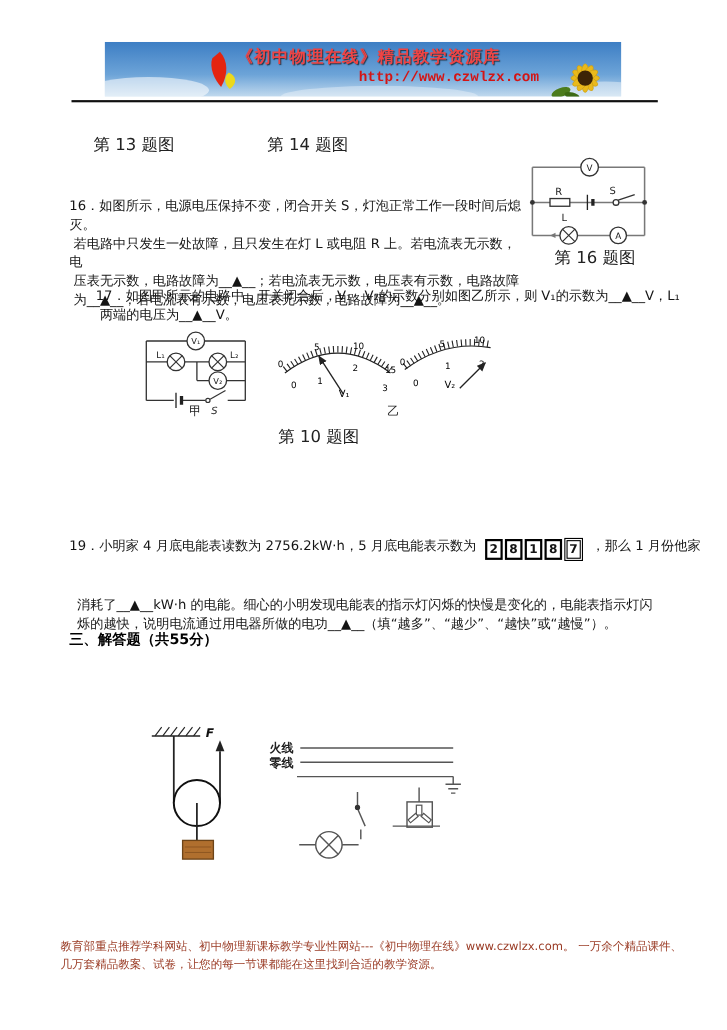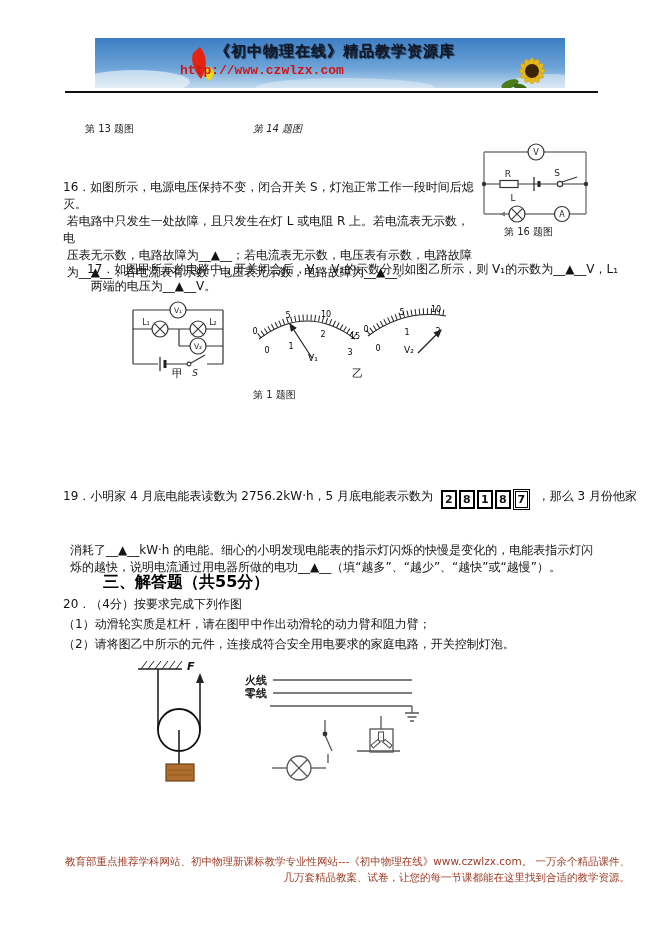--- a/index.html
+++ b/index.html
@@ -1,34 +1,34 @@
 <!DOCTYPE html>
 <html><head>
 <meta charset="utf-8">
 <style>
   html,body{margin:0;padding:0;background:#888;}
   .page{position:relative;width:661px;height:936px;background:#ffffff;overflow:hidden;
         font-family:"DejaVu Sans","Liberation Sans",sans-serif;color:#111;}
   .abs{position:absolute;}
   .qtext{font-size:12px;line-height:17px;white-space:pre-wrap;color:#141414;}
-  .caption{font-size:10px;color:#222;}
+  .caption{font-size:15px;color:#222;}
   .figlabel{font-size:11px;color:#222;}
   .banner{left:95px;top:38px;width:470px;height:50px;overflow:hidden;}
   .banner-title{position:absolute;left:85px;top:4px;width:310px;text-align:center;
-    color:#0f172a;font-weight:bold;font-size:15px;letter-spacing:1px;
+    color:#ef4444;font-weight:bold;font-size:15px;letter-spacing:1px;
     text-shadow:1px 1px 1px #234;}
-  .banner-url{position:absolute;left:85px;top:25px;width:310px;text-align:left;
+  .banner-url{position:absolute;left:85px;top:25px;width:310px;text-align:right;
     color:#d41414;font-weight:bold;font-size:13px;font-family:"Liberation Mono","DejaVu Sans Mono",monospace;}
   .hrule{left:65px;top:91px;width:533px;height:2px;background:#101010;}
   .digit-box{display:inline-block;width:12px;height:15px;border:2px solid #000;
     text-align:center;font-weight:bold;font-size:11px;line-height:15px;margin:0 1px;
     vertical-align:-3px;background:#fff;}
   .digit-box.last{border:3px double #000;width:11px;}
-  .sect{font-size:16px;font-weight:bold;color:#000;margin-left:40px;}
-  .footer{font-size:10.5px;line-height:16px;color:#9a3b25;white-space:pre-wrap;text-align:right;}
+  .sect{font-size:13px;font-weight:bold;color:#000;}
+  .footer{font-size:10.5px;line-height:16px;color:#9a3b25;white-space:pre-wrap;}
   svg text{font-family:"DejaVu Sans","Liberation Sans",sans-serif;}
 </style>
 </head>
 <body>
 
 <div class="page">
 
   <div class="abs banner">
     <svg width="470" height="50">
       <defs>
@@ -62,21 +62,21 @@
         <ellipse cx="-12" cy="16" rx="7" ry="3" fill="#3d6a14" transform="rotate(15 -12 16)"></ellipse>
       </g>
     </svg>
     <div class="banner-title">《初中物理在线》精品教学资源库</div>
     <div class="banner-url">http://www.czwlzx.com</div>
   </div>
 
   <div class="abs hrule"></div>
 
   <div class="abs caption" style="left:85px;top:122px;">第 13 题图</div>
-  <div class="abs caption" style="left:253px;top:122px;font-style:italic;">第 14 题图</div>
+  <div class="abs caption" style="left:243px;top:122px;">第 14 题图</div>
 
 
   <div class="abs qtext" style="left:63px;top:179px;width:418px;">16．如图所示，电源电压保持不变，闭合开关 S，灯泡正常工作一段时间后熄灭。
  若电路中只发生一处故障，且只发生在灯 L 或电阻 R 上。若电流表无示数，电
  压表无示数，电路故障为__▲__；若电流表无示数，电压表有示数，电路故障
  为__▲__；若电流表有示数，电压表无示数，电路故障为__▲__。</div>
 
   <svg class="abs" style="left:476px;top:140px;" width="160" height="92">
     <g stroke="#787878" stroke-width="1.4" fill="none">
       <path d="M8,12 H110 M8,44 H110 M8,74 H110 M8,12 V74 M110,12 V74"></path>
@@ -166,37 +166,34 @@
     <text x="114" y="29" font-size="8" text-anchor="middle">0</text>
     <text x="150" y="12" font-size="8" text-anchor="middle">5</text>
     <text x="184" y="9" font-size="8" text-anchor="middle">10</text>
     <text x="126" y="48" font-size="8" text-anchor="middle">0</text>
     <text x="155" y="32" font-size="8" text-anchor="middle">1</text>
     <text x="186" y="31" font-size="8" text-anchor="middle">2</text>
     <line x1="166" y1="50" x2="189" y2="27" stroke="#222" stroke-width="1.2" marker-end="url(#ah)"></line>
     <text x="152" y="50" font-size="9">V₂</text>
   </svg>
   <div class="abs figlabel" style="left:352px;top:366px;">乙</div>
-  <div class="abs caption" style="left:253px;top:388px;">第 1 题图</div>
+  <div class="abs caption" style="left:253px;top:388px;">第 10 题图</div>
 
 
   <div class="abs qtext" style="left:63px;top:488px;width:566px;white-space:nowrap;">
     <span>19．小明家 4 月底电能表读数为 2756.2kW·h，5 月底电能表示数为</span>
     <span style="margin:0 3px;">
       <span class="digit-box">2</span><span class="digit-box">8</span><span class="digit-box">1</span><span class="digit-box">8</span><span class="digit-box last">7</span>
     </span>
-    <span>，那么 3 月份他家</span>
+    <span>，那么 1 月份他家</span>
   </div>
   <div class="abs qtext" style="left:70px;top:506px;width:556px;margin-top:36px;">消耗了__▲__kW·h 的电能。细心的小明发现电能表的指示灯闪烁的快慢是变化的，电能表指示灯闪
 烁的越快，说明电流通过用电器所做的电功__▲__（填“越多”、“越少”、“越快”或“越慢”）。</div>
 
   <div class="abs sect" style="left:63px;top:572px;">三、解答题（共55分）</div>
-  <div class="abs qtext" style="left:63px;top:594px;width:560px;line-height:20px;">20．（4分）按要求完成下列作图
-（1）动滑轮实质是杠杆，请在图甲中作出动滑轮的动力臂和阻力臂；
-（2）请将图乙中所示的元件，连接成符合安全用电要求的家庭电路，开关控制灯泡。</div>
 
   <svg class="abs" style="left:130px;top:658px;" width="90" height="130">
 
     <path d="M8,11 H52" stroke="#222" stroke-width="1.4" fill="none"></path>
     <g stroke="#222" stroke-width="1">
       <path d="M11,11 L17,3"></path>
         <path d="M18,11 L24,3"></path>
         <path d="M25,11 L31,3"></path>
       <path d="M32,11 L38,3"></path>
         <path d="M39,11 L45,3"></path>

